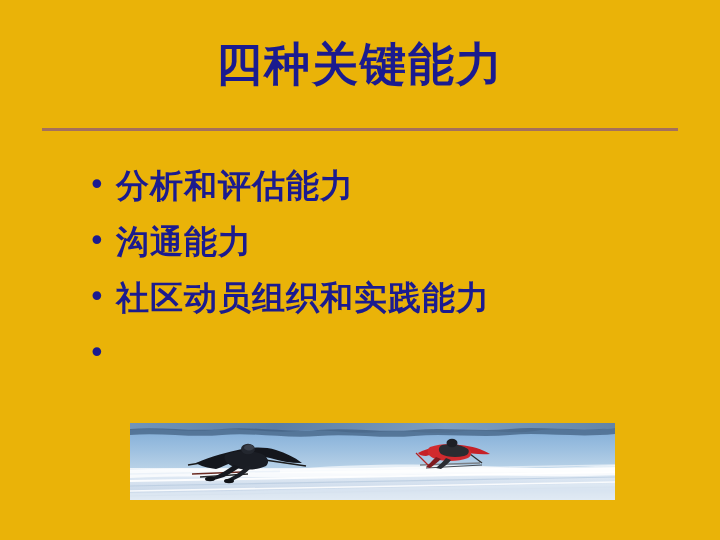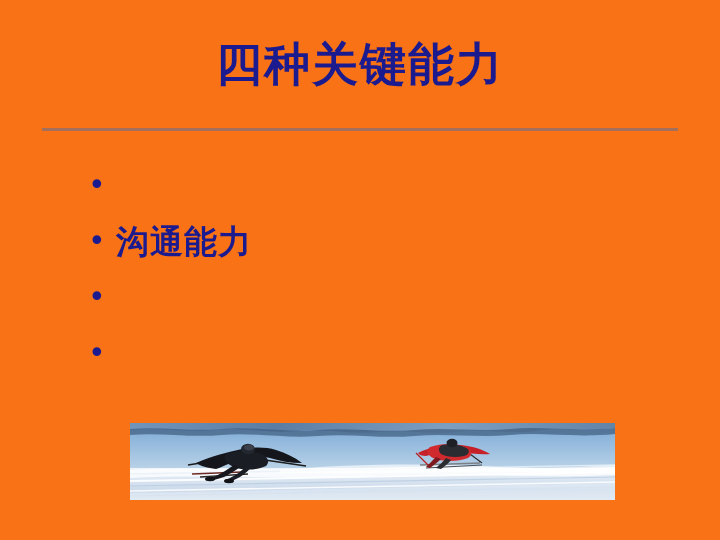--- a/index.html
+++ b/index.html
@@ -11,21 +11,21 @@
     height: 540px;
     background: #ffffff;
     font-family: "DejaVu Sans", "Liberation Sans", sans-serif;
     overflow: hidden;
   }
 
   #slide {
     position: relative;
     width: 720px;
     height: 540px;
-    background: #f97316;
+    background: #eab308;
   }
 
   
   #slide-title {
     position: absolute;
     left: 0;
     top: 36px;
     width: 720px;
     text-align: center;
     font-size: 46px;
@@ -103,29 +103,31 @@
 <div id="slide">
 
   <div id="slide-title">四种关键能力</div>
 
   <div id="title-divider"></div>
 
   <ul id="bullet-list">
 
     <li class="bullet-item">
       <span class="bullet-marker">•</span>
+      <span class="bullet-text">分析和评估能力</span>
     </li>
 
     <li class="bullet-item">
       <span class="bullet-marker">•</span>
       <span class="bullet-text">沟通能力</span>
     </li>
 
     <li class="bullet-item">
       <span class="bullet-marker">•</span>
+      <span class="bullet-text">社区动员组织和实践能力</span>
     </li>
 
     <li class="bullet-item">
       <span class="bullet-marker">•</span>
     </li>
 
   </ul>
 
   <div id="ski-photo">
     <svg viewBox="0 0 485 77" preserveAspectRatio="none">

